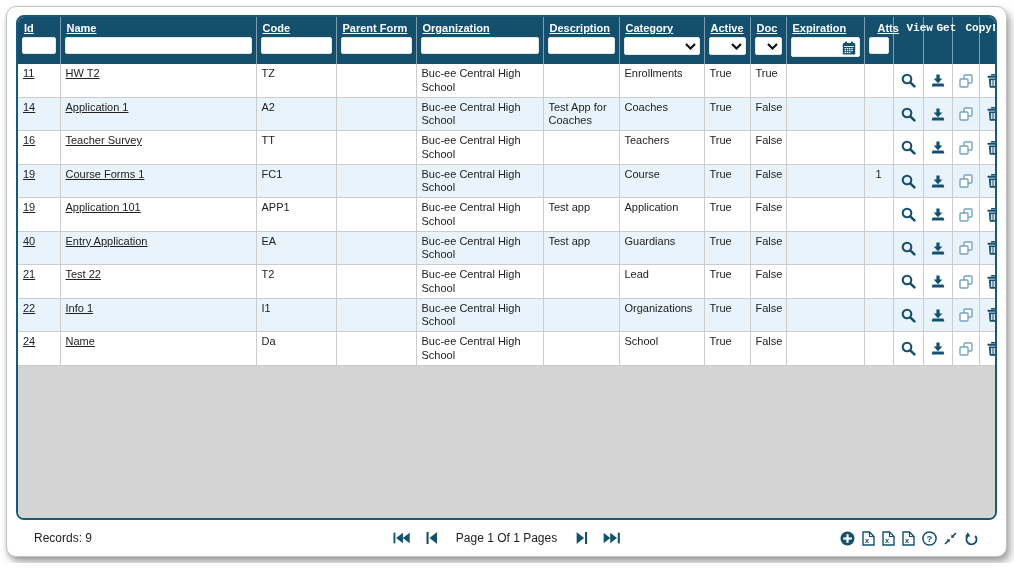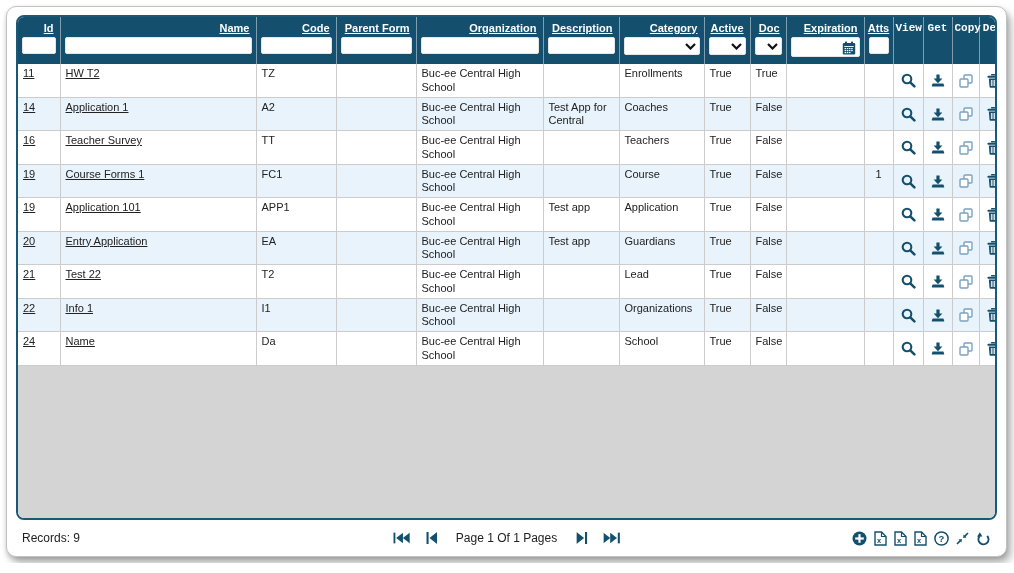--- a/index.html
+++ b/index.html
@@ -18,26 +18,26 @@
     box-shadow:4px 6px 9px rgba(0,0,0,.30), 0 2px 4px rgba(0,0,0,.15);
     display:flex;flex-direction:column;overflow:hidden;
   }
   .grid-wrap{
     margin:8px 9px 0 9px;height:505px;flex:0 0 auto;
     border:2px solid #1b5876;border-radius:8px;overflow:hidden;
     display:flex;flex-direction:column;background:#fff;
   }
   table{border-collapse:collapse;table-layout:fixed;width:100%;font-size:11px;color:#222;}
   thead th{
-    background:var(--header-bg);color:#fff;font-weight:bold;text-align:right;
+    background:var(--header-bg);color:#fff;font-weight:bold;text-align:left;
     padding:5px 6px 1px 6px;font-size:11px;vertical-align:bottom;
     border-right:1px solid rgba(255,255,255,.45);
   }
   thead th .hlbl{text-decoration:underline;cursor:pointer;}
-  thead th.c{text-align:center;padding-left:2px;padding-right:2px;}
+  thead th.c{text-align:center;padding-left:13px;padding-right:2px;}
   thead th.nosort{text-decoration:none;font-family:Liberation Mono, monospace;}
   tr.filter-row td{
     background:var(--header-bg);padding:2px 4px 7px 4px;
     border-right:1px solid rgba(255,255,255,.45);vertical-align:top;
   }
   .fin{
     width:100%;height:17px;border:1px solid #e6e6e6;border-radius:2px;
     background:#fff;font-size:11px;padding:0 3px;outline:none;color:#222;
   }
   .fin.small{width:20px;display:block;margin:0 auto;}
@@ -56,21 +56,21 @@
     vertical-align:top;line-height:1.25;height:29px;background:#fff;overflow:hidden;
   }
   tbody tr:nth-child(even) td{background:var(--row-alt);}
   tbody td:last-child,thead th:last-child,tr.filter-row td:last-child{border-right:none;}
   tbody td.c{text-align:center;padding-left:1px;padding-right:1px;}
   tbody td.icon-cell{text-align:center;vertical-align:middle;cursor:pointer;}
   a.cell-link{color:var(--link);text-decoration:underline;cursor:pointer;}
   .filler{flex:1 1 auto;background:var(--filler);}
   .footer{
     height:36px;display:flex;align-items:center;position:relative;
-    padding:0 15px;font-size:12px;color:#222;flex:0 0 auto;justify-content:space-between;
+    padding:0 27px;font-size:12px;color:#222;flex:0 0 auto;justify-content:space-between;
   }
   .pagination{
     position:absolute;left:50%;transform:translateX(-50%);
     display:flex;align-items:center;gap:16px;
   }
   .pagination .pbtn{cursor:pointer;display:inline-flex;align-items:center;}
   .pagination .plabel{margin:0 3px;white-space:nowrap;}
   .toolbar{margin-left:auto;display:flex;align-items:center;gap:7px;}
   .toolbar .tbtn{cursor:pointer;display:inline-flex;align-items:center;}
   svg{display:block;}
@@ -228,21 +228,21 @@
                 </svg>
       </span>
     </td>
   </tr>
           <tr>
     <td><a class="cell-link">14</a></td>
     <td><a class="cell-link">Application 1</a></td>
     <td>A2</td>
     <td></td>
     <td>Buc-ee Central High School</td>
-    <td>Test App for Central</td>
+    <td>Test App for Coaches</td>
     <td>Coaches</td>
     <td>True</td>
     <td>False</td>
     <td></td>
     <td class="c"></td>
     <td class="icon-cell">
       <span>
         <svg width="15" height="15" viewBox="0 0 15 15" style="margin:0 auto">
                   <circle cx="6" cy="6" r="4.3" fill="none" stroke="#14506e" stroke-width="2.1"></circle>
                   <line x1="9.3" y1="9.3" x2="13.4" y2="13.4" stroke="#14506e" stroke-width="2.5" stroke-linecap="round"></line>
@@ -423,21 +423,21 @@
                   <rect x="0.6" y="1.8" width="10.8" height="2" rx="0.5"></rect>
                   <path d="M1.8,4.6 h8.4 l-0.7,8.2 a1,1 0 0 1 -1,0.9 H3.5 a1,1 0 0 1 -1,-0.9 Z"></path>
                   <line x1="4.4" y1="6" x2="4.4" y2="12" stroke="#fff" stroke-width="0.9"></line>
                   <line x1="6" y1="6" x2="6" y2="12" stroke="#fff" stroke-width="0.9"></line>
                   <line x1="7.6" y1="6" x2="7.6" y2="12" stroke="#fff" stroke-width="0.9"></line>
                 </svg>
       </span>
     </td>
   </tr>
           <tr>
-    <td><a class="cell-link">20</a></td>
+    <td><a class="cell-link">40</a></td>
     <td><a class="cell-link">Entry Application</a></td>
     <td>EA</td>
     <td></td>
     <td>Buc-ee Central High School</td>
     <td>Test app</td>
     <td>Guardians</td>
     <td>True</td>
     <td>False</td>
     <td></td>
     <td class="c"></td>

